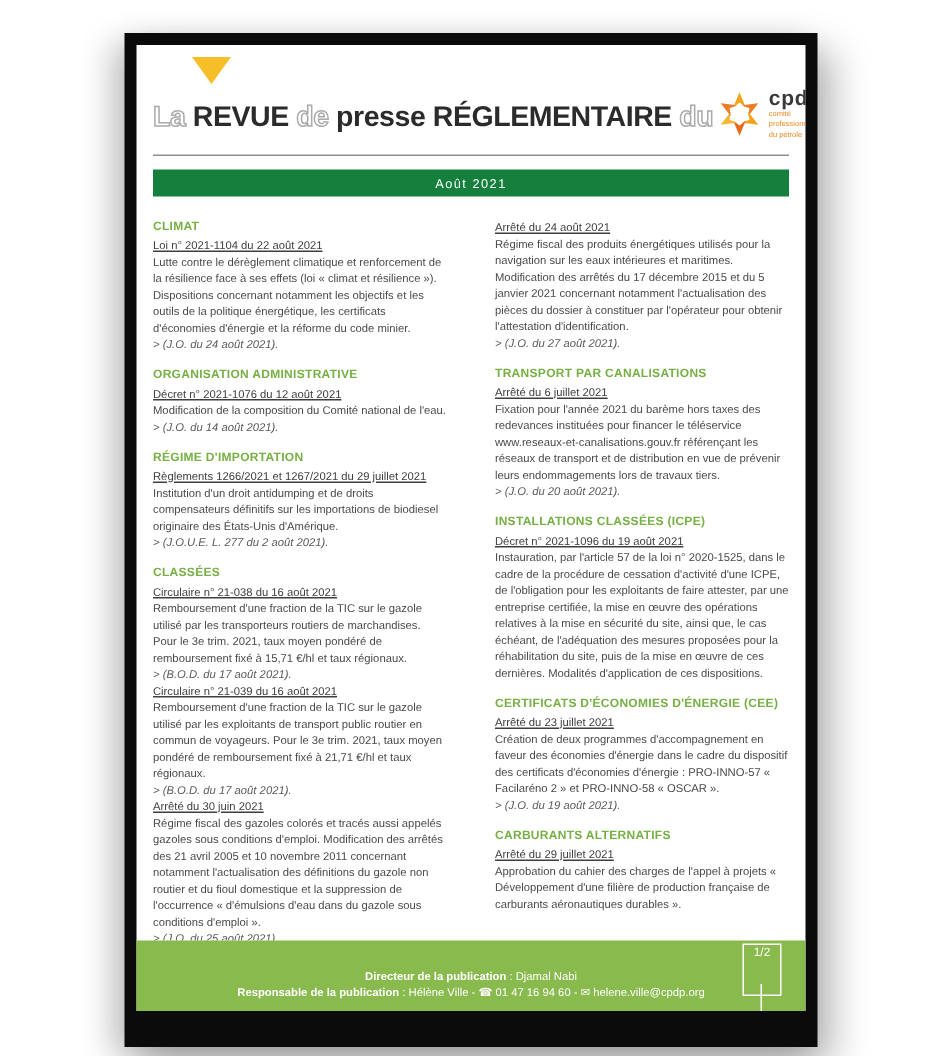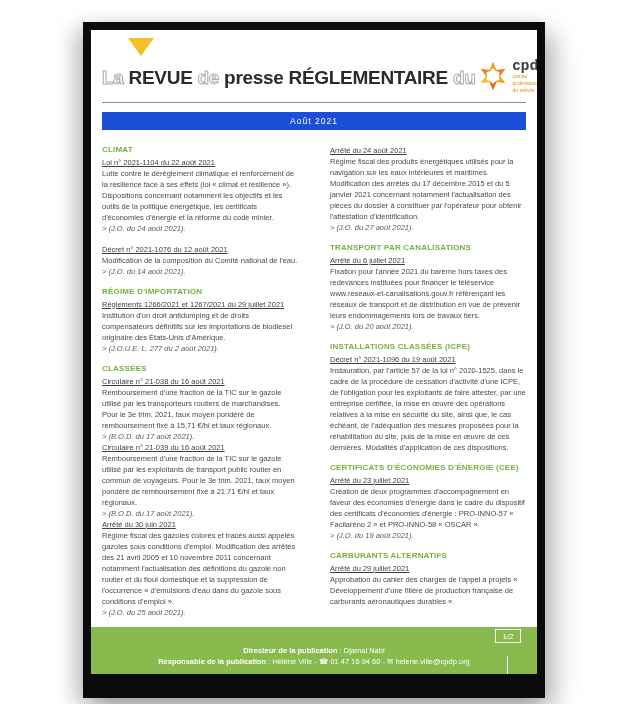--- a/index.html
+++ b/index.html
@@ -21,39 +21,39 @@
   .mast-row { display:flex; align-items:center; }
   .mast-title { font-size:19px; font-weight:bold; color:#2b2b2b; letter-spacing:-0.3px; white-space:nowrap; }
   .mast-title .ol { color:transparent; -webkit-text-stroke:1px #ababab; }
   .logo { margin-left:auto; display:flex; align-items:flex-start; gap:3px; padding-right:2px; }
   .logo-text { display:flex; flex-direction:column; line-height:1; }
   .logo-acronym { font-size:14px; font-weight:bold; color:#3a3a3a; letter-spacing:0.5px; }
   .logo-tag { font-size:5px; color:#e88a1e; line-height:6px; margin-top:1px; }
   .date-row { text-align:right; font-size:7.5px; color:#4a4a4a; margin-top:5px; padding-right:2px; }
   .rule { border-top:1px solid #8f8f8f; margin-top:4px; }
 
-  .banner { margin-top:9px; background:#1d4ed8; color:#ffffff; text-align:center;
+  .banner { margin-top:9px; background:#15803d; color:#ffffff; text-align:center;
             font-size:8.5px; letter-spacing:1px; padding:3.5px 0 4px; }
 
   
   .cols { display:flex; gap:32px; margin-top:15px; }
   .col { flex:1; min-width:0; }
   .section { margin-bottom:10px; }
   .sec-heading { color:#76b043; font-size:8px; font-weight:bold; letter-spacing:0.2px; margin:10px 0 3px; }
   .section:first-child .sec-heading { margin-top:0; }
   .entry-title { font-size:7.5px; line-height:11px; color:#3f3f3f; text-decoration:underline; cursor:pointer; }
   .entry-body  { font-size:7.5px; line-height:11px; color:#4a4a4a; }
   .entry-ref   { font-size:7.5px; line-height:11px; color:#5a5a5a; font-style:italic; }
 
   
   .footer { height:47px; background:#88ba4d; color:#ffffff; position:relative;
             font-size:7.5px; line-height:10.5px; text-align:center; padding-top:19px; }
   .footer b { font-weight:bold; }
-  .page-box { position:absolute; right:16px; top:2px; width:26px; height:14px;
-              border:1px solid #ffffff; display:flex; align-items:flex-end; justify-content:center;
+  .page-box { position:absolute; right:16px; top:2px; width:26px; height:35px;
+              border:1px solid #ffffff; display:flex; align-items:flex-start; justify-content:center;
               font-size:8px; }
   .page-line { position:absolute; right:29px; top:29px; width:1px; height:18px; background:#ffffff; }
 </style>
 </head>
 <body>
 
 <div class="frame">
   <div class="sheet">
 
     <div class="content">
@@ -97,20 +97,21 @@
 
       <div class="cols">
         <div class="col" id="col-left">
             <div class="section">
               <div class="sec-heading">CLIMAT</div>
               <div class="entry-title">Loi n° 2021-1104 du 22 août 2021</div>
               <div class="entry-body">Lutte contre le dérèglement climatique et renforcement de la résilience face à ses effets (loi « climat et résilience »). Dispositions concernant notamment les objectifs et les outils de la politique énergétique, les certificats d'économies d'énergie et la réforme du code minier.</div>
               <div class="entry-ref">&gt; (J.O. du 24 août 2021).</div>
             </div>
             <div class="section">
+              <div class="sec-heading">ORGANISATION ADMINISTRATIVE</div>
               <div class="entry-title">Décret n° 2021-1076 du 12 août 2021</div>
               <div class="entry-body">Modification de la composition du Comité national de l'eau.</div>
               <div class="entry-ref">&gt; (J.O. du 14 août 2021).</div>
             </div>
             <div class="section">
               <div class="sec-heading">RÉGIME D'IMPORTATION</div>
               <div class="entry-title">Règlements 1266/2021 et 1267/2021 du 29 juillet 2021</div>
               <div class="entry-body">Institution d'un droit antidumping et de droits compensateurs définitifs sur les importations de biodiesel originaire des États-Unis d'Amérique.</div>
               <div class="entry-ref">&gt; (J.O.U.E. L. 277 du 2 août 2021).</div>
             </div>

